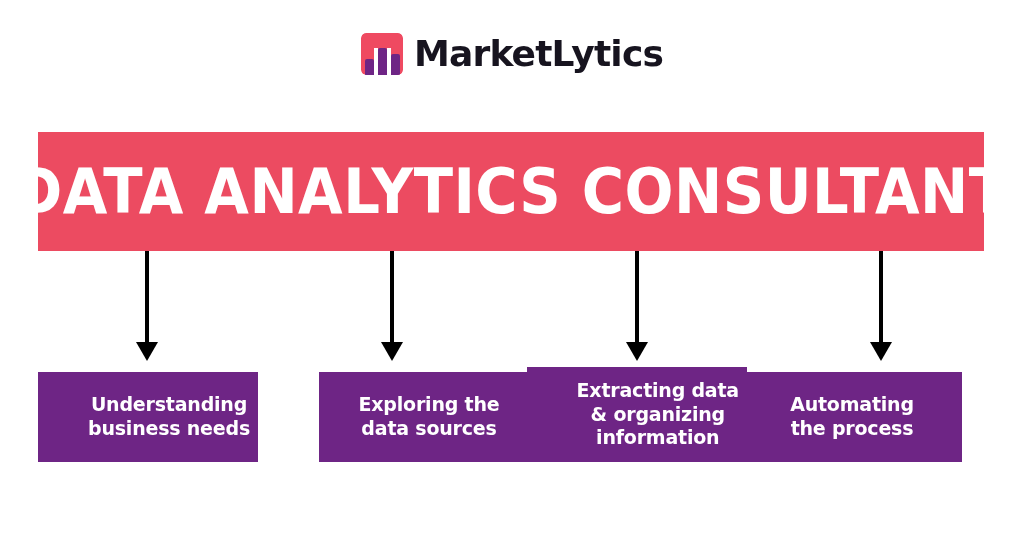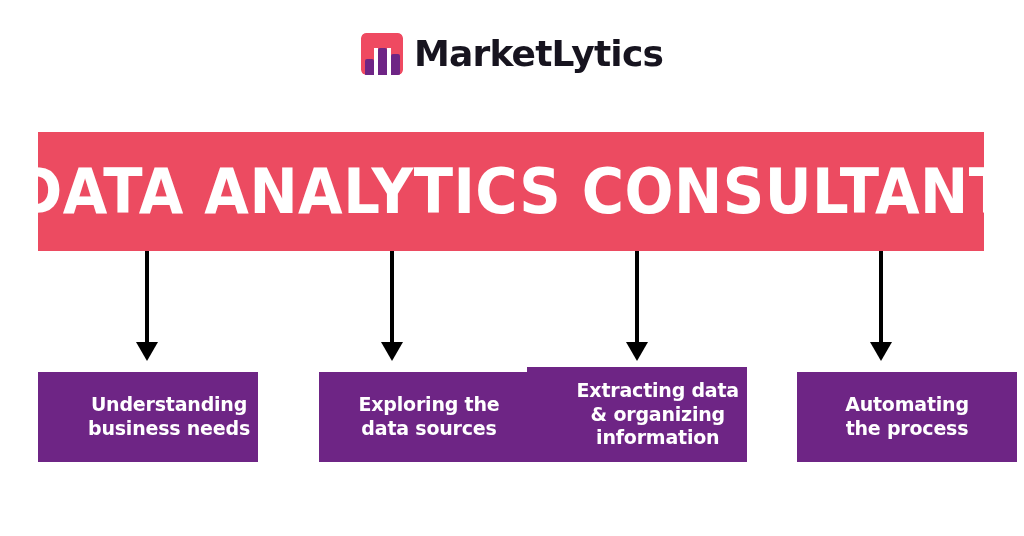--- a/index.html
+++ b/index.html
@@ -157,21 +157,21 @@
     font-family: "DejaVu Sans", sans-serif;
     font-weight: bold;
     font-size: 19px;
     line-height: 1.25;
     letter-spacing: -0.2px;
     white-space: pre-line;
   }
   #step-box-1 { left: 0px;   top: 7px; width: 220px; height: 90px; justify-content: flex-end; }
   #step-box-2 { left: 245px; top: 7px; width: 220px; height: 90px; margin-left: 36px; }
   #step-box-3 { left: 489px; top: 2px; width: 220px; height: 95px; justify-content: flex-end; }
-  #step-box-4 { left: 759px; top: 7px; width: 220px; height: 90px; }
+  #step-box-4 { left: 704px; top: 7px; width: 220px; height: 90px; }
 </style>
 </head>
 <body>
 
 <div id="canvas">
 
   <div id="brand">
     <div id="logo-mark">
       <div class="mark-bg"></div>
       <div class="bar b1"></div>

